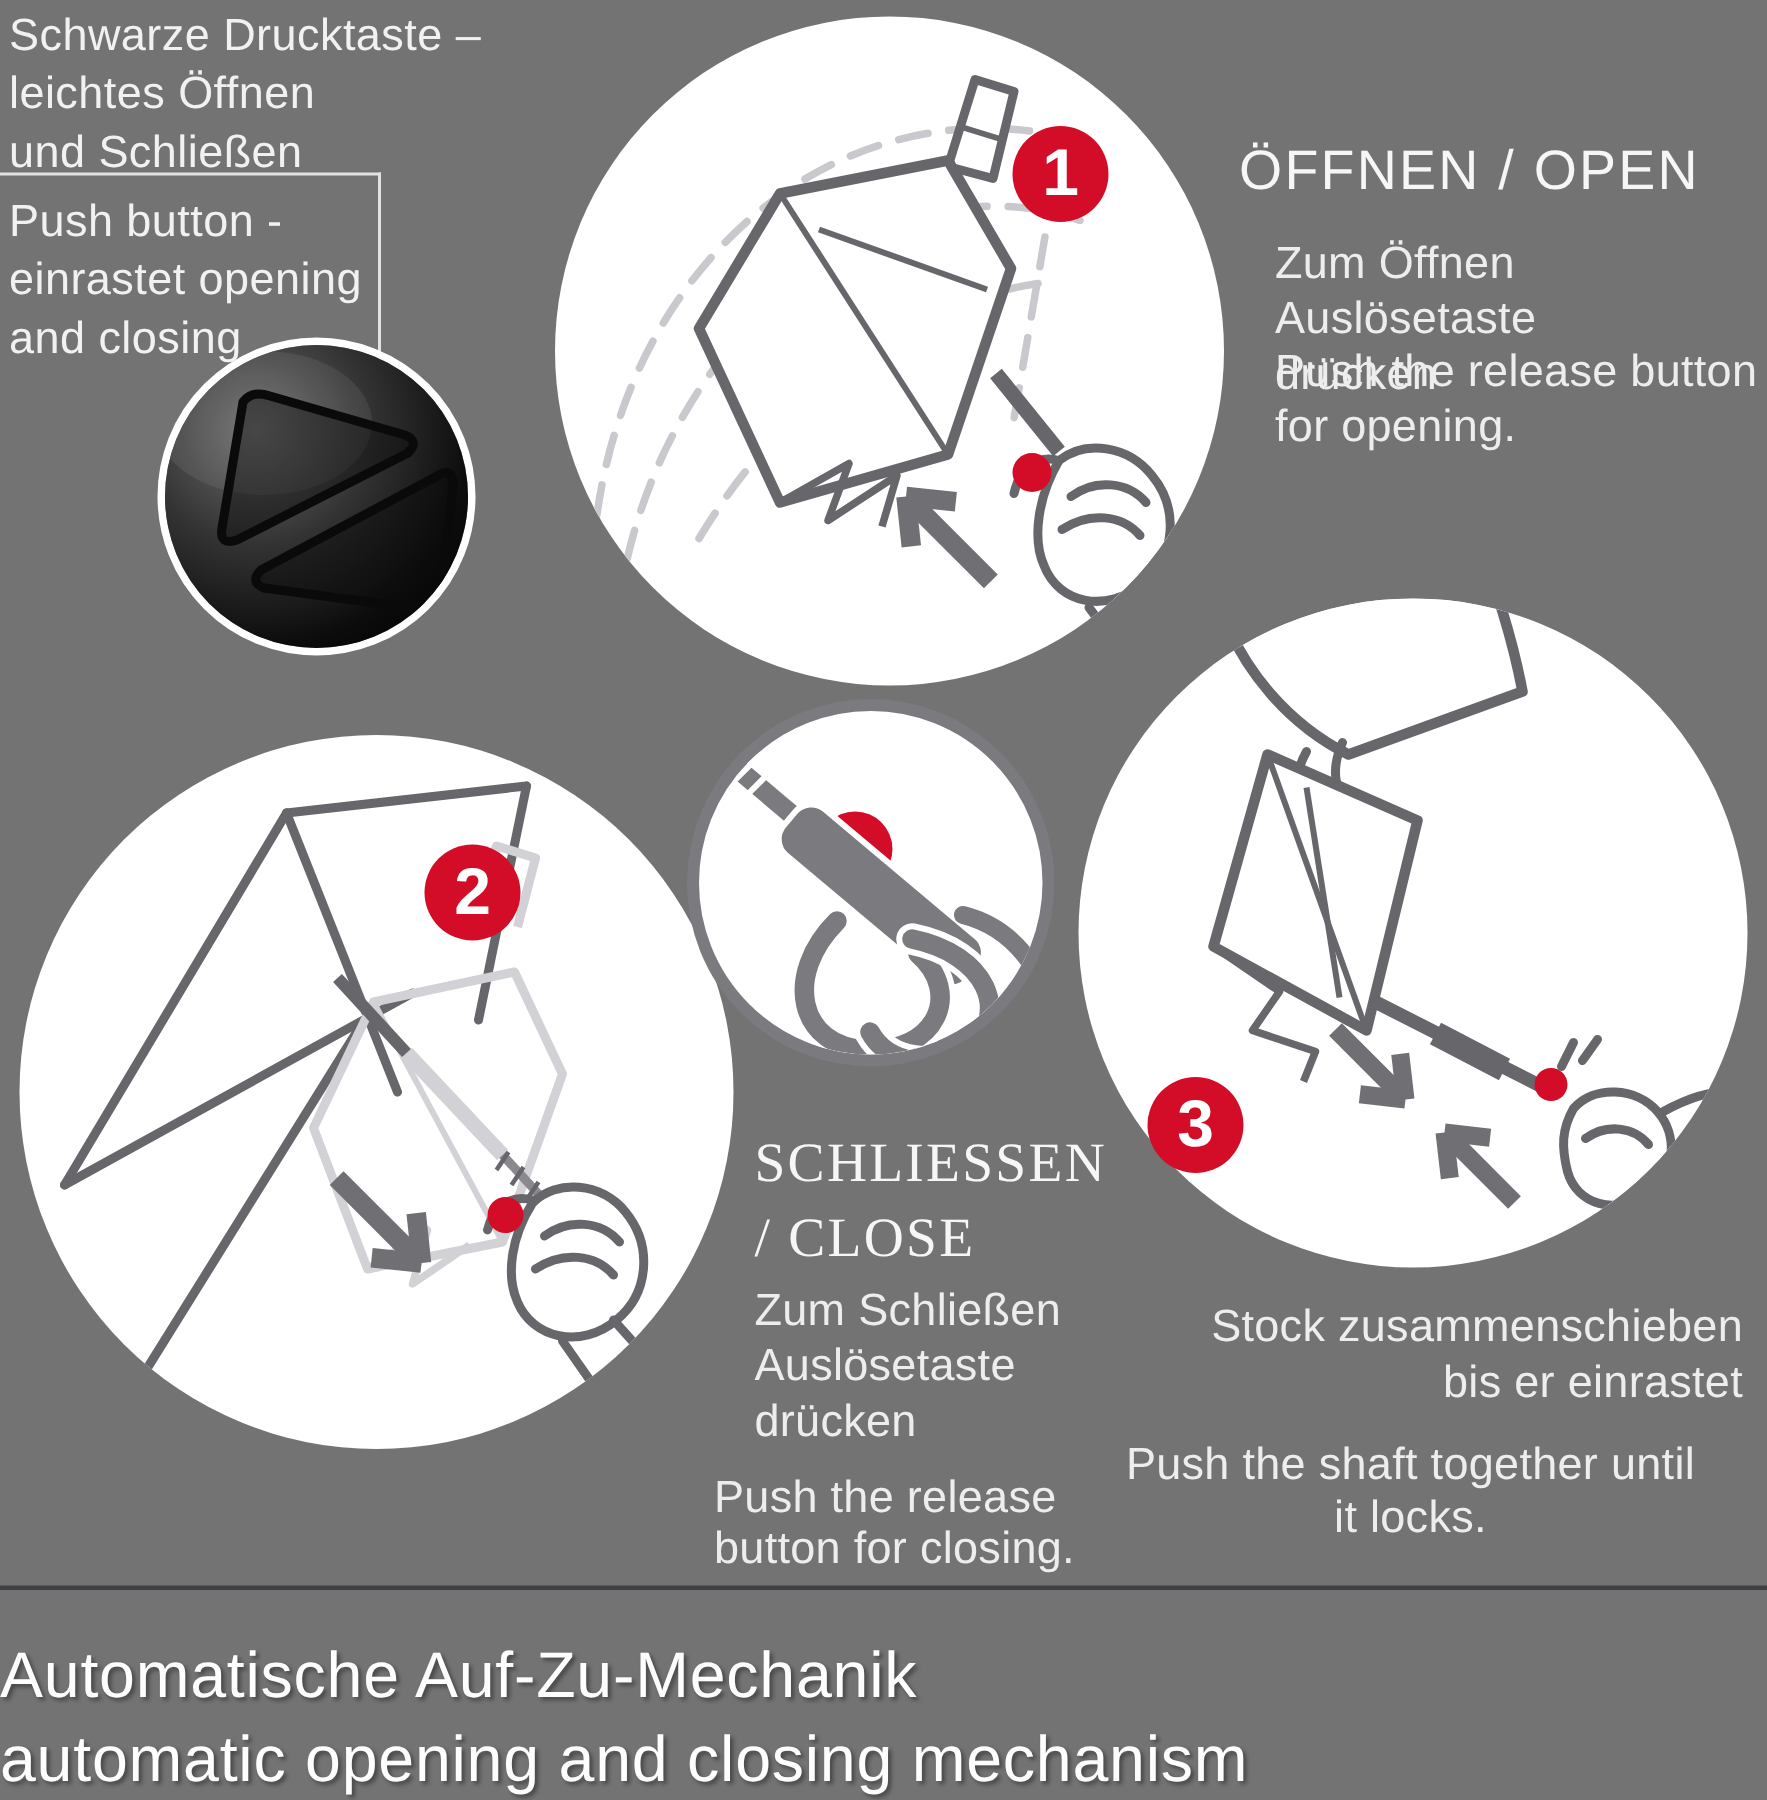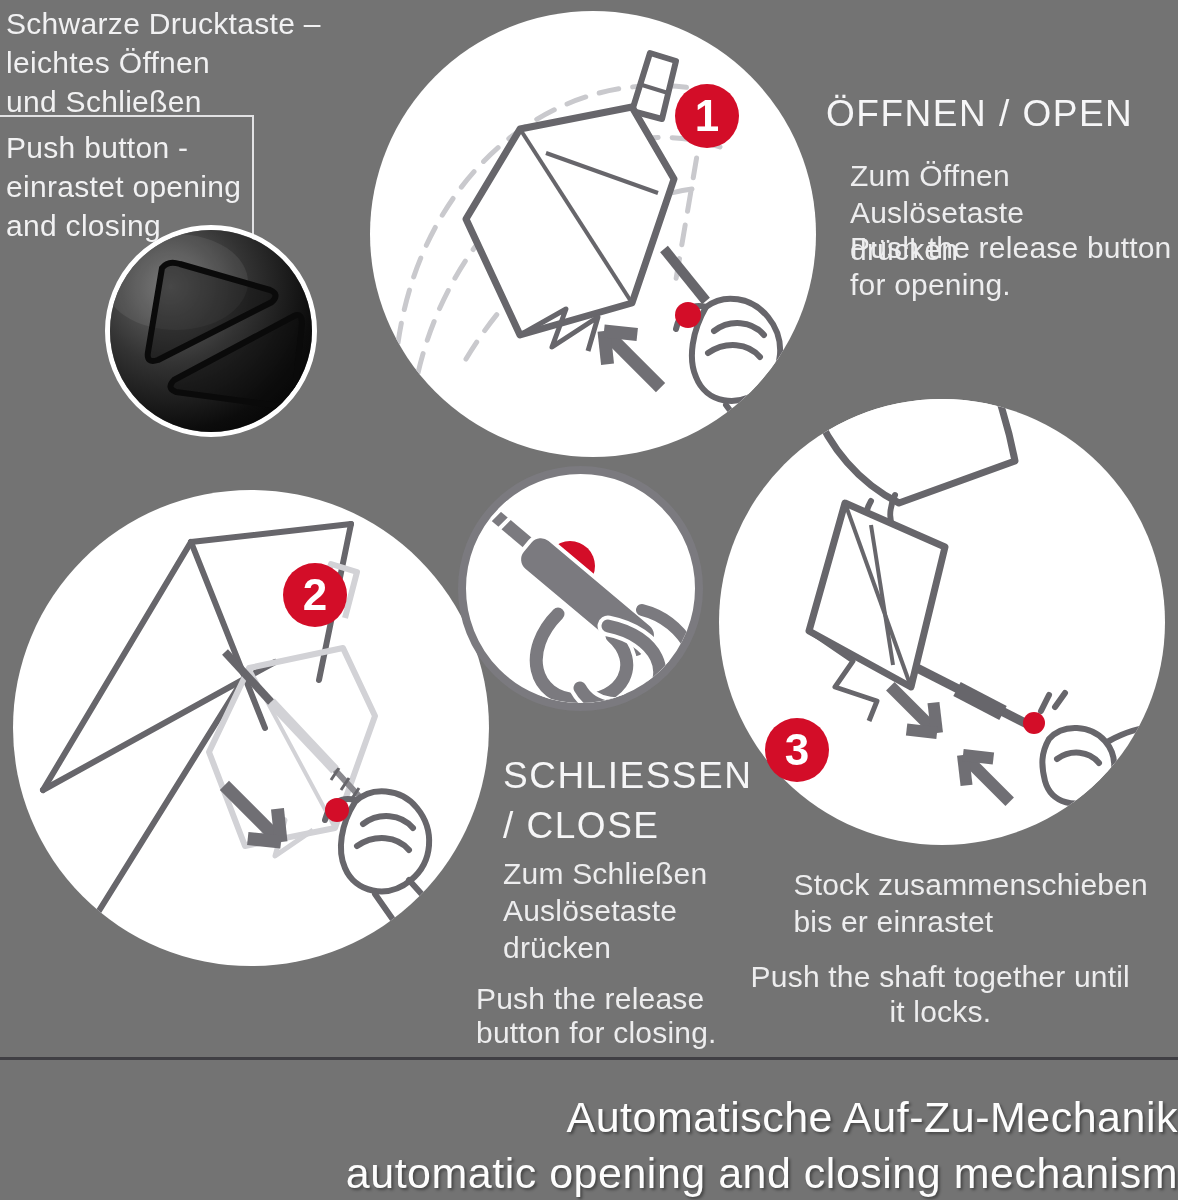--- a/index.html
+++ b/index.html
@@ -36,30 +36,30 @@
 
   .callout-de { left:6px; top:4px; }
   .conn-h { left:0; top:115px; width:254px; height:2px; background:#e2e2e4; }
   .conn-v { left:252px; top:115px; width:2px; height:128px; background:#e2e2e4; }
   .callout-en { left:6px; top:128px; }
 
   .open-heading { left:826px; top:93px; }
   .open-de { left:850px; top:157px; }
   .open-en { left:850px; top:229px; }
 
-  .close-heading { left:503px; top:751px; line-height:50px; }
+  .close-heading { left:503px; top:751px; line-height:50px;font-family:Liberation Serif, serif; }
   .close-de { left:503px; top:855px; }
   .close-en { left:476px; top:982px; line-height:34px; }
 
-  .lock-de { right:30px; top:866px; text-align:left; }
+  .lock-de { right:16px; top:866px; text-align:right; }
   .lock-en { right:48px; top:959px; text-align:center; line-height:35px; }
 
   .divider { left:0; top:1057px; width:1178px; height:3px; background:#403f44; }
 
-  .footer { left:0; top:1089px; width:1178px; text-align:right;
+  .footer { left:0; top:1089px; width:1178px; text-align:left;
             color:#fdfdfd; font-weight:400;
             text-shadow:2px 2px 3px rgba(0,0,0,0.40); }
   .footer-line { font-size:43px; line-height:56px; letter-spacing:0.5px; }
 
   svg { display:block; }
   .line-block span { display:block; }
 </style>
 </head>
 <body>
 

